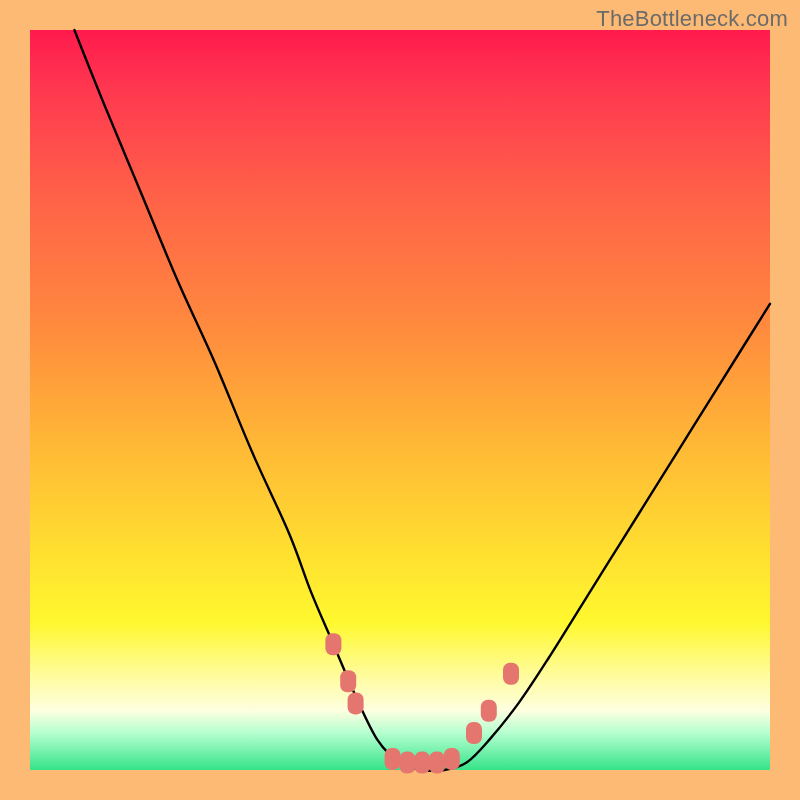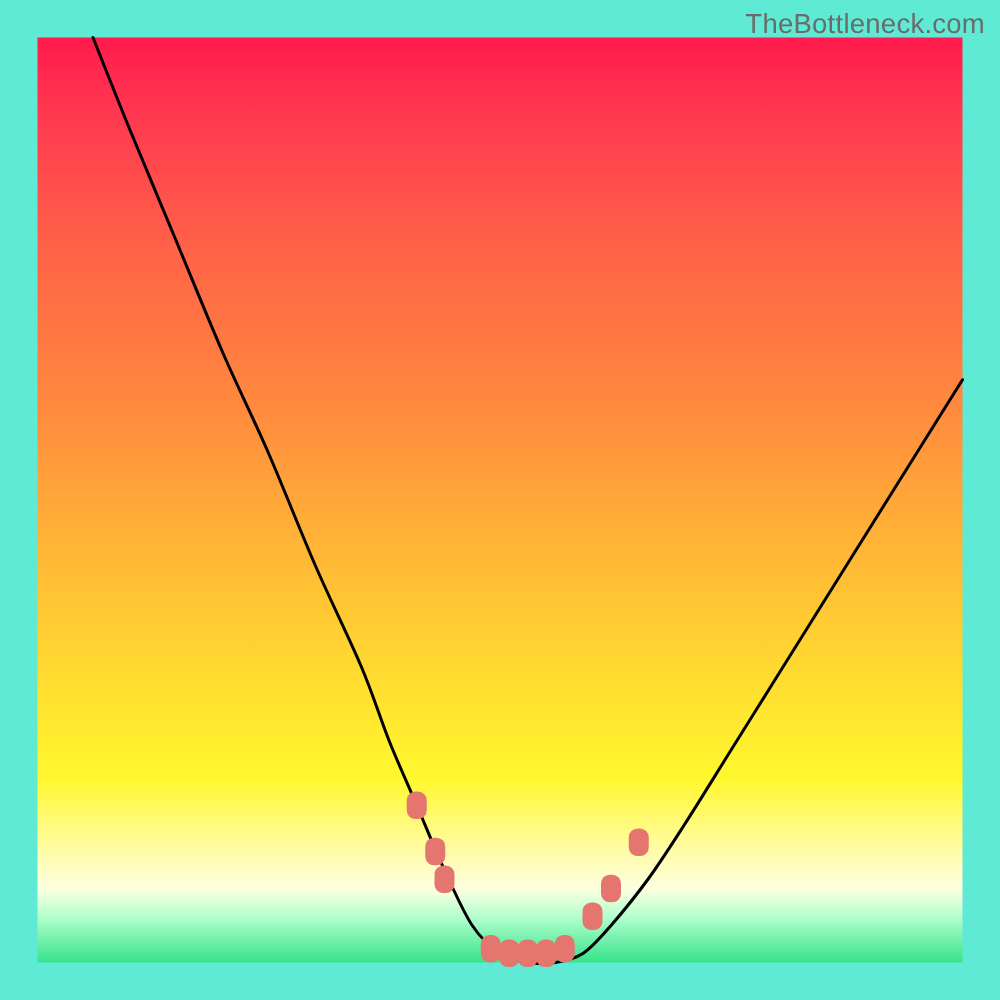--- a/index.html
+++ b/index.html
@@ -10,21 +10,21 @@
     background: #000;
     overflow: hidden;
     font-family: Arial, Helvetica, sans-serif;
   }
   .frame {
     position: absolute;
     left: 0;
     top: 0;
     width: 800px;
     height: 800px;
-    background: #5eead4;
+    background: #fdba74;
   }
   .plot {
     position: absolute;
     left: 30px;
     top: 30px;
     width: 740px;
     height: 740px;
     
     background: linear-gradient(
       to bottom,

